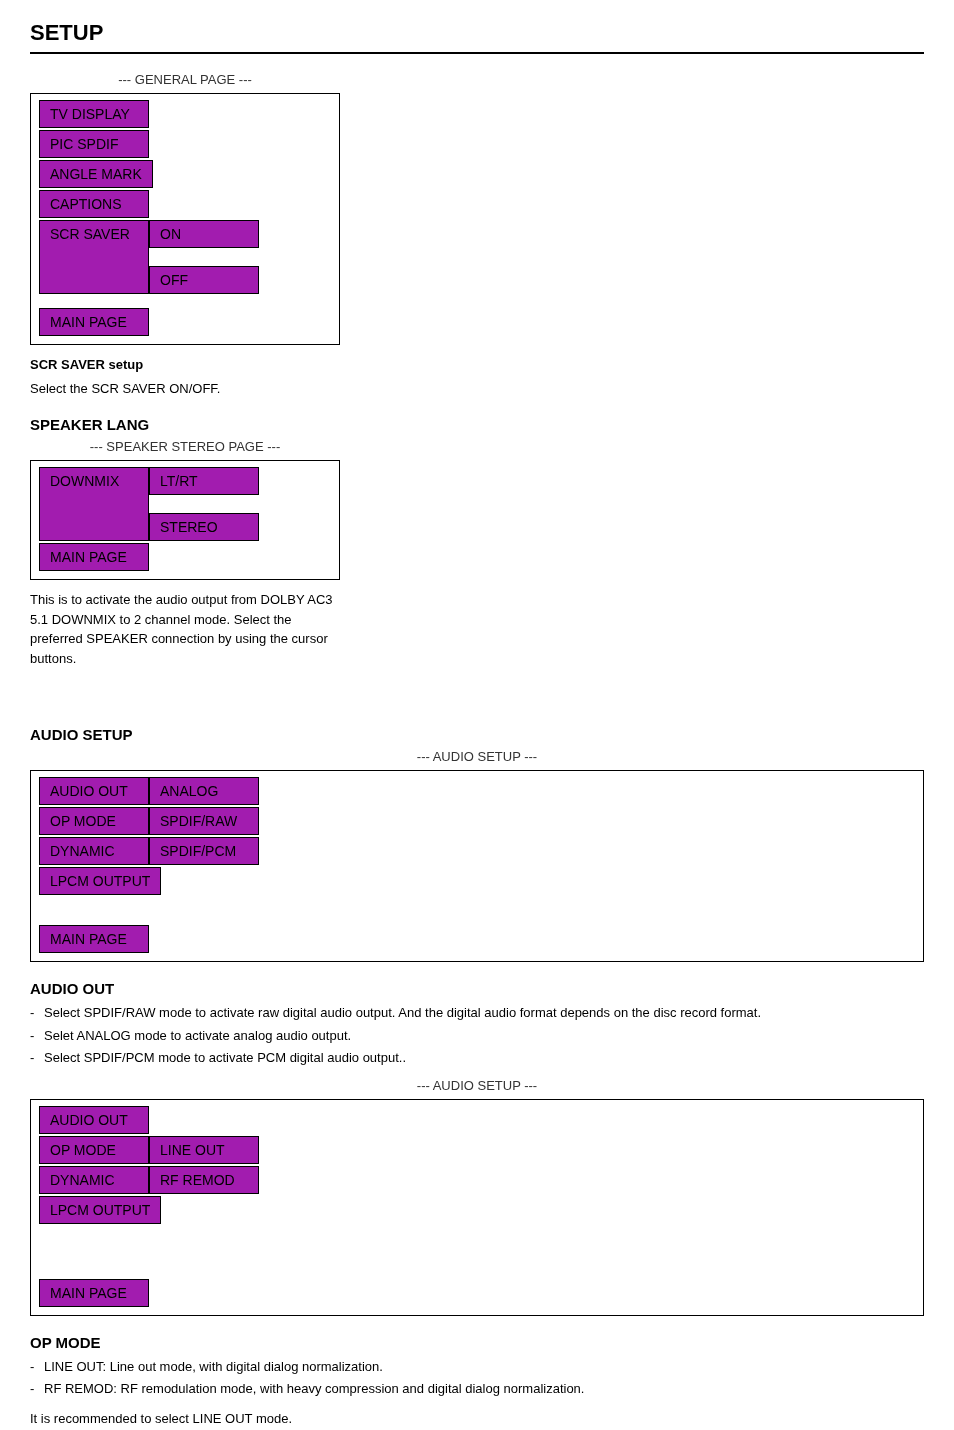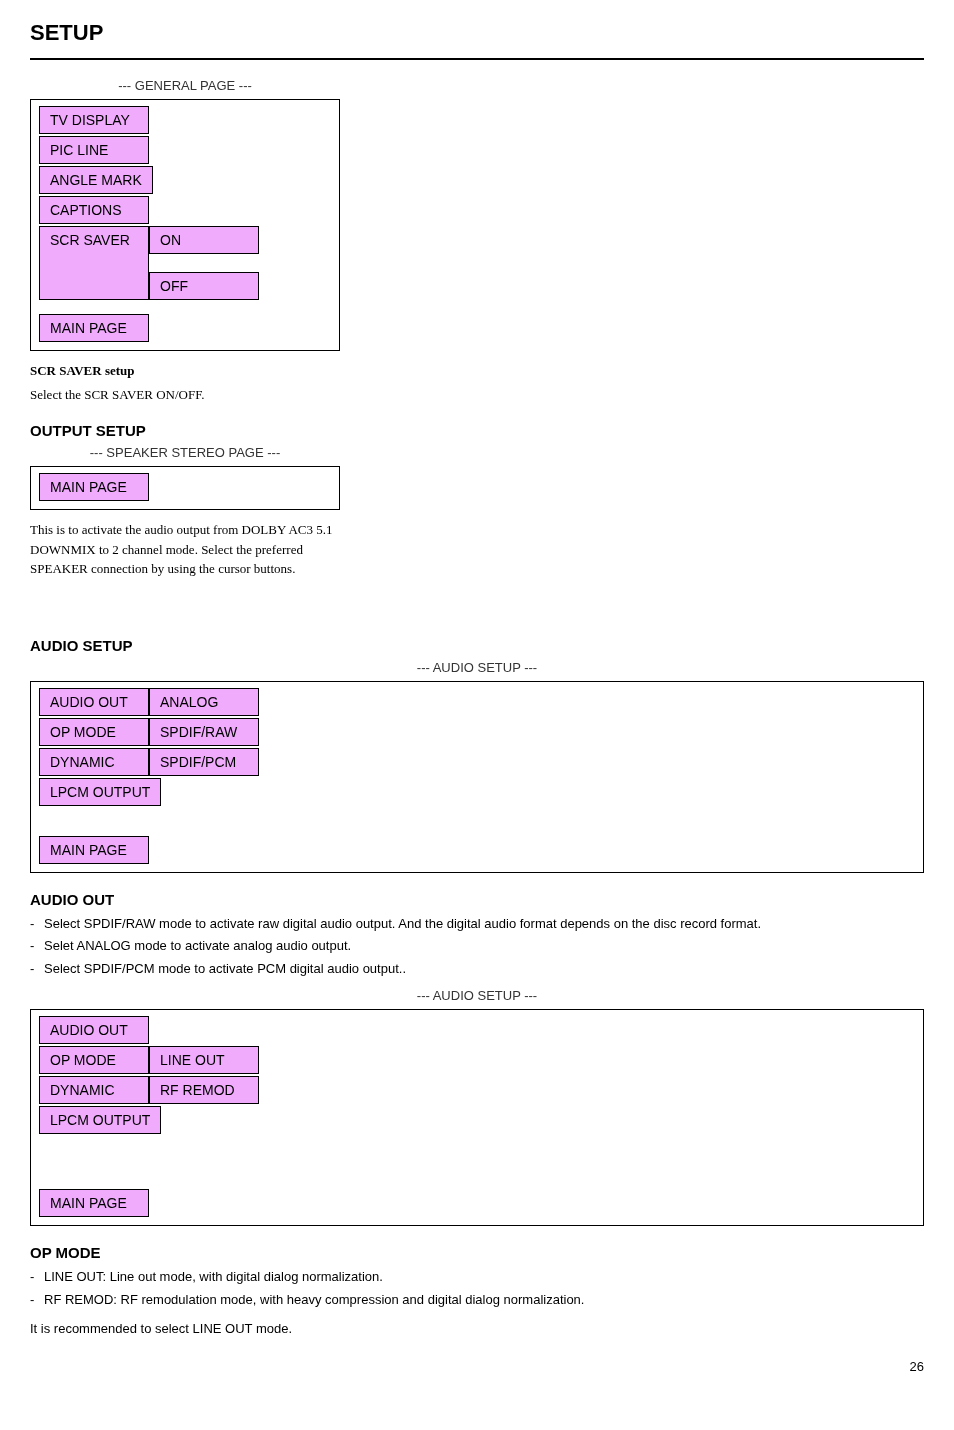--- a/index.html
+++ b/index.html
@@ -9,21 +9,21 @@
       background: #fff;
       font-family: Arial, sans-serif;
       font-size: 14px;
       color: #000;
       padding: 20px 30px;
     }
     .page-title {
       font-size: 22px;
       font-weight: bold;
       border-bottom: 2px solid #000;
-      padding-bottom: 12px;
+      padding-bottom: 6px;
       margin-bottom: 18px;
     }
     .two-col {
       display: flex;
       gap: 30px;
       flex-direction: column;
     }
     .col-left {
       width: 310px;
       flex-shrink: 0;
@@ -45,35 +45,34 @@
     .menu-row {
       display: flex;
       align-items: stretch;
       margin-bottom: 2px;
     }
     .menu-cell {
       border: 1.5px solid #000;
       padding: 5px 10px;
       min-width: 110px;
       font-size: 14px;
-      background: #f0abfc;
+      background: #a21caf;
     }
     .subsection-title {
       font-weight: bold;
       font-size: 15px;
       margin: 18px 0 6px 0;
     }
     .description-block {
       font-size: 13px;
       line-height: 1.5;
       margin-bottom: 10px;
     }
     .description-block p {
       margin-bottom: 4px;
-      font-family: Liberation Serif, serif;
     }
     .bullet-list {
       list-style: none;
       padding-left: 0;
       margin-bottom: 10px;
     }
     .bullet-list li {
       font-size: 13px;
       line-height: 1.5;
       padding-left: 14px;
@@ -106,21 +105,21 @@
   <div class="col-left">
 
     <div class="section-label">--- GENERAL PAGE ---</div>
     <div class="menu-box">
 
       <div class="menu-row">
         <div class="menu-cell">TV DISPLAY</div>
       </div>
 
       <div class="menu-row">
-        <div class="menu-cell">PIC LINE</div>
+        <div class="menu-cell">PIC SPDIF</div>
       </div>
 
       <div class="menu-row">
         <div class="menu-cell">ANGLE MARK</div>
       </div>
 
 
       <div class="menu-row">
         <div class="menu-cell">CAPTIONS</div>
       </div>
@@ -136,23 +135,30 @@
       <div class="menu-row" style="margin-top:14px;">
         <div class="menu-cell">MAIN PAGE</div>
       </div>
     </div>
 
     <div class="description-block">
       <p><strong>SCR SAVER setup</strong></p>
       <p>Select the SCR SAVER ON/OFF.</p>
     </div>
 
-    <div class="subsection-title">OUTPUT SETUP</div>
+    <div class="subsection-title">SPEAKER LANG</div>
     <div class="section-label">--- SPEAKER STEREO PAGE ---</div>
     <div class="menu-box">
+      <div class="menu-row">
+        <div class="menu-cell">DOWNMIX</div>
+        <div class="submenu-options">
+          <div class="menu-cell">LT/RT</div>
+          <div class="menu-cell">STEREO</div>
+        </div>
+      </div>
       <div class="menu-row">
         <div class="menu-cell">MAIN PAGE</div>
       </div>
     </div>
 
     <div class="description-block">
       <p>This is to activate the audio output from DOLBY AC3 5.1 DOWNMIX to 2 channel mode.  Select the preferred SPEAKER connection by using the cursor buttons.</p>
     </div>
   </div>
 

